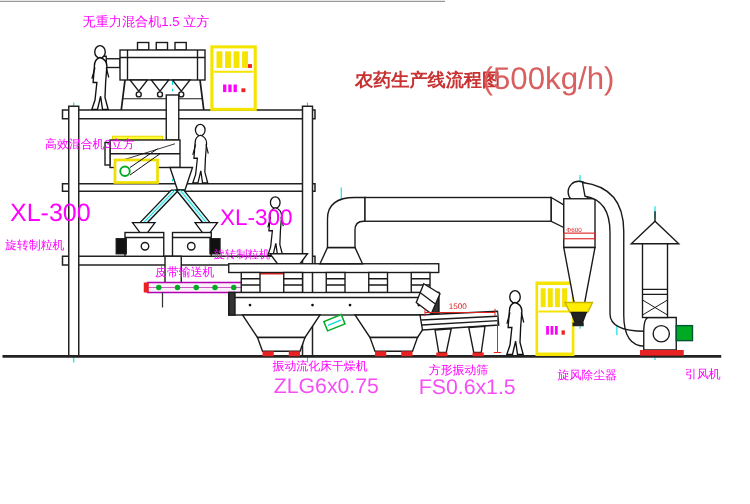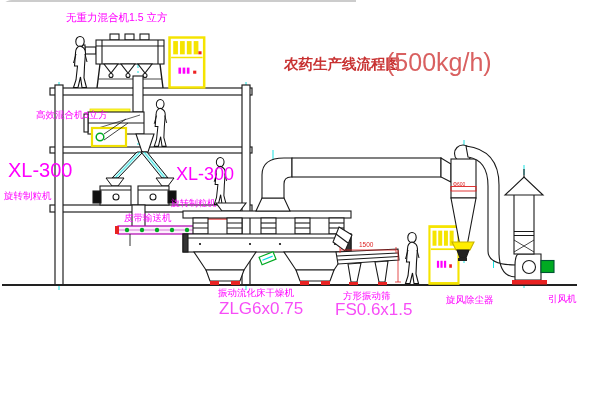--- a/index.html
+++ b/index.html
@@ -1,17 +1,17 @@
 <!DOCTYPE html>
 <html><head>
 <meta charset="utf-8">
 <style>
   html,body{margin:0;padding:0;background:#fff;}
   .canvas{position:relative;width:600px;height:403px;background:#fff;overflow:hidden;
-          font-family:"Liberation Sans", sans-serif;border-radius:12px;}
+          font-family:"Liberation Sans", sans-serif;}
   svg{position:absolute;left:0;top:0;}
   text{font-family:"Liberation Sans", sans-serif;}
   .lbl{fill:#ff00ff;}
   .mdl{fill:#f74df7;}
   .dim{fill:#dd2222;}
 </style>
 </head>
 <body>
 
 <div class="canvas">

